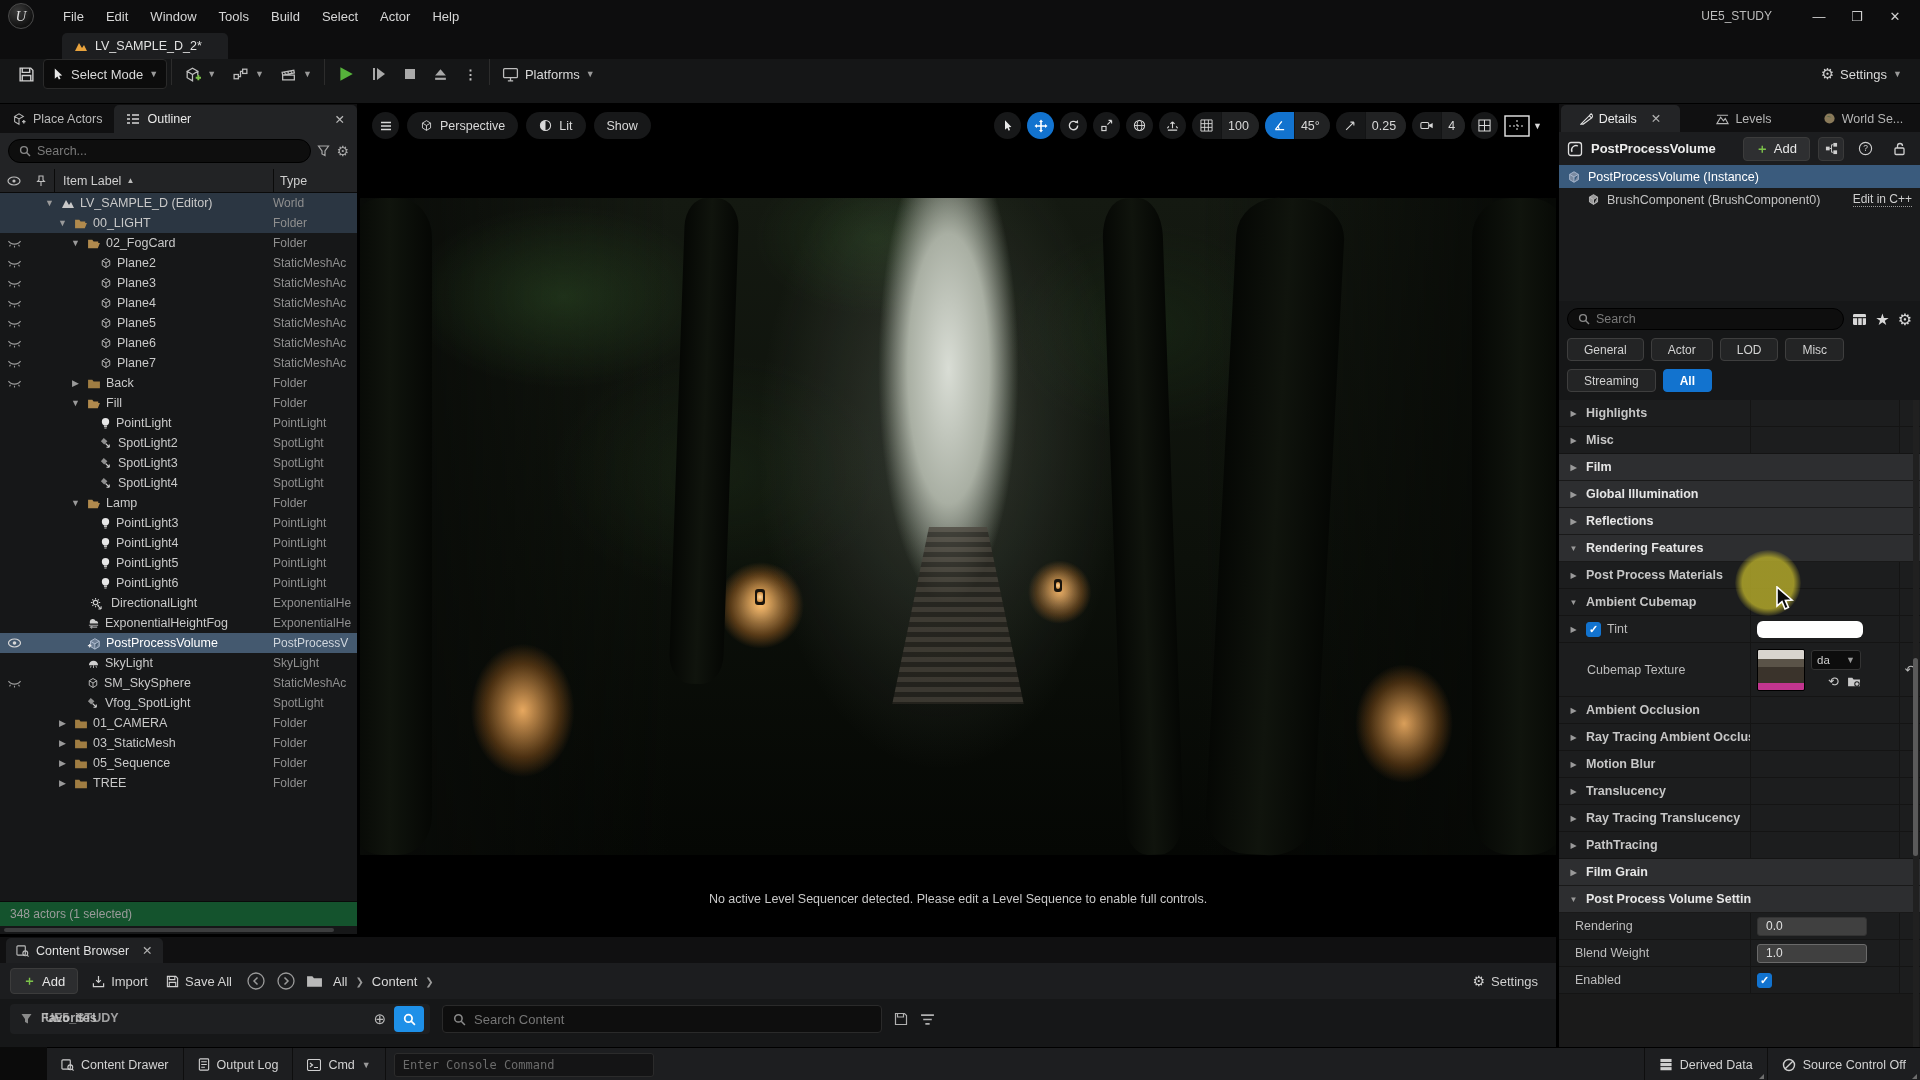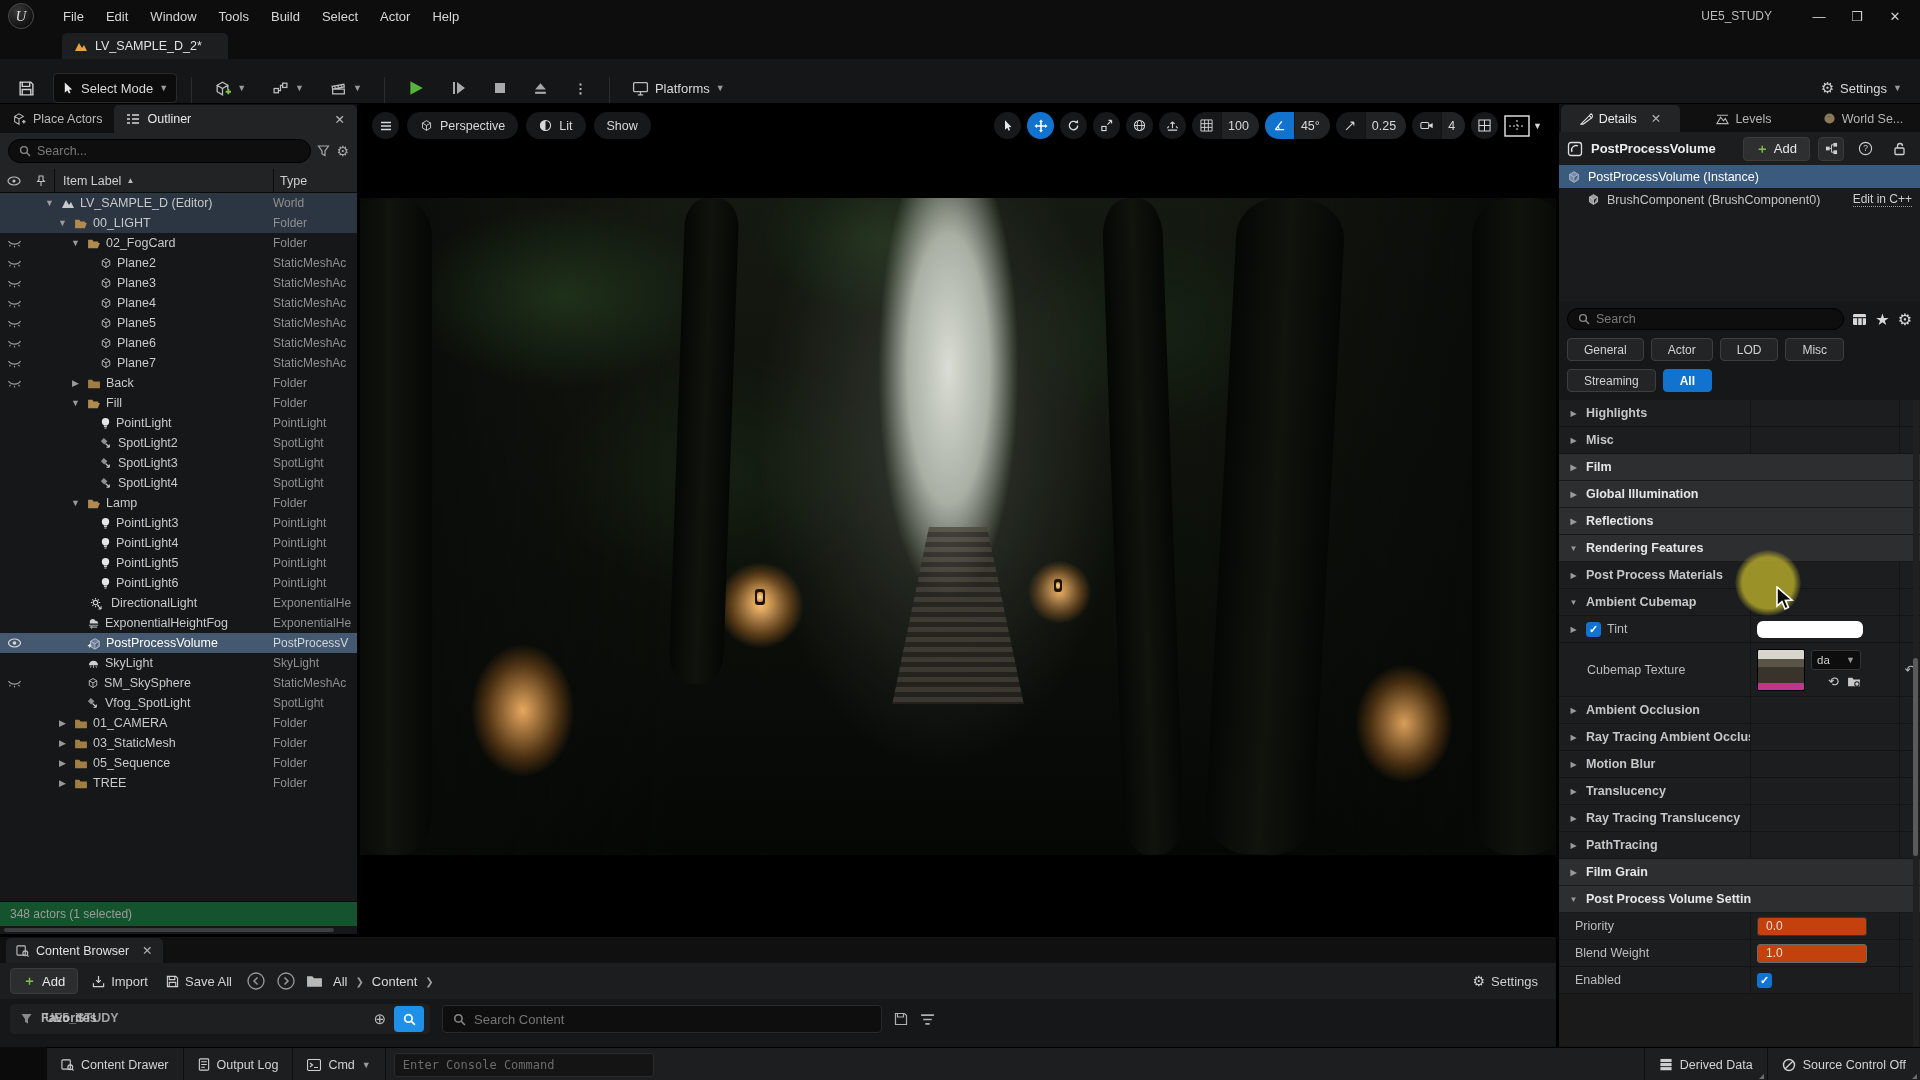--- a/index.html
+++ b/index.html
@@ -23,21 +23,21 @@
   .winright{margin-left:auto;display:flex;align-items:center;gap:4px;}
   .wintitle{color:#bdbdbd;font-size:12px;margin-right:26px;}
   .winbtn{width:34px;height:26px;display:flex;align-items:center;justify-content:center;color:#cfcfcf;font-size:13px;}
 
   
   .tabrow{height:27px;background:#0d0d0e;display:flex;align-items:flex-end;padding-left:62px;}
   .assettab{height:26px;background:#1d1e20;border-radius:5px 5px 0 0;display:flex;align-items:center;gap:7px;
     padding:0 26px 0 12px;color:#e3e3e3;font-size:12.5px;}
 
   
-  .toolbar{height:45px;background:#151617;display:flex;align-items:flex-end;padding:0 10px;gap:10px;border-bottom:1px solid #000;}
+  .toolbar{height:45px;background:#151617;display:flex;align-items:flex-start;padding:0 10px;gap:0;border-bottom:1px solid #000;}
   .tbtn{height:30px;display:flex;align-items:center;gap:6px;padding:0 8px;border-radius:4px;color:#d9d9d9;}
   .tsep{width:1px;height:26px;background:#2c2c2c;margin:0 4px;}
   .seldrop{background:#0c0c0c;border:1px solid #2a2a2a;}
   .chev{font-size:9px;color:#9a9a9a;}
 
   
   .maincols{display:flex;height:943px;gap:3px;background:#000;}
   .leftcol{width:1556px;display:flex;flex-direction:column;gap:3px;}
   .topsplit{display:flex;height:833px;gap:3px;}
 
@@ -125,21 +125,21 @@
   .drow{display:flex;align-items:stretch;height:27px;background:#1c1d1e;border-bottom:1px solid #141414;font-size:12.5px;}
   .drow.cat{background:#2d2e30;border-bottom:1px solid #191919;}
   .drow.cat .dname{border-right:none;font-weight:bold;color:#e6e6e6;}
   .dname{width:192px;display:flex;align-items:center;gap:6px;padding-left:8px;border-right:1px solid #141414;color:#bdbdbd;overflow:hidden;white-space:nowrap;}
   .dval{flex:1;display:flex;align-items:center;padding:0 6px;border-right:1px solid #141414;}
   .dend{width:20px;}
   .drow.tall{height:54px;}
   .cbx{width:15px;height:15px;border-radius:3px;background:#0d0d0d;border:1px solid #3a3a3a;display:flex;align-items:center;justify-content:center;flex:none;}
   .cbx.on{background:#1273cf;border-color:#1273cf;color:#fff;font-size:11px;font-weight:bold;}
   .swatch{width:106px;height:17px;background:#fff;border-radius:6px;}
-  .valbox{width:110px;height:19px;background:#c2410c;border:1px solid #333;border-radius:3px;display:flex;align-items:center;padding:0 8px;color:#e0e0e0;font-size:12px;}
+  .valbox{width:110px;height:19px;background:#404040;border:1px solid #333;border-radius:3px;display:flex;align-items:center;padding:0 8px;color:#e0e0e0;font-size:12px;}
   .valbox.muted{color:#747474;border-color:#2b2b2b;background:#151515;}
   .valbox.focus{border-color:#6a6a6a;}
   .muted{color:#707070;}
   .thumb64{width:48px;height:42px;border-radius:2px;background:
       linear-gradient(180deg,#d8d4ce 0 22%, #5a5348 22% 42%, #3a332b 42% 82%, #c2358f 82% 100%);border:1px solid #000;}
   .minidrop{width:50px;height:20px;background:#0d0d0d;border:1px solid #333;border-radius:3px;display:flex;align-items:center;justify-content:space-between;padding:0 5px;color:#cfcfcf;font-size:11.5px;}
   .dscrolltrack{position:absolute;right:1px;top:0;bottom:0;width:6px;background:#202020;}
   .dscrollthumb{position:absolute;right:1px;top:258px;width:5px;height:198px;background:#5a5a5a;border-radius:3px;}
   .cursorhl{position:absolute;left:176px;top:150px;width:66px;height:66px;border-radius:50%;
     background:radial-gradient(circle,rgba(176,166,42,.85) 0 55%,rgba(176,166,42,0) 72%);}
@@ -944,20 +944,21 @@
               </span>
             <span style="display:flex;align-items:center;gap:3px;">
               <svg width="26" height="22" viewBox="0 0 26 22">
                   <rect x="1" y="1" width="24" height="20" fill="none" stroke="#e8e8e8" stroke-width="1.4"></rect>
                   <path d="M5 11 h16 M13 5 v12" stroke="#e8e8e8" stroke-width="1" stroke-dasharray="2 2"></path>
                 </svg>
               <span class="chev" style="color:#d8d8d8;">▼</span>
               </span>
           </span>
         </div>
+        <div class="vmsg">No active Level Sequencer detected. Please edit a Level Sequence to enable full controls.</div>
       </div>
     </div>
 
     <div class="cbrowser">
       <div class="cbtabbar">
         <div class="cbtab">
           <span class="ic">
             <svg width="13" height="13" viewBox="0 0 14 14">
                 <rect x="1" y="2" width="9" height="10" rx="1" fill="none" stroke="#bdbdbd" stroke-width="1.2"></rect>
                 <circle cx="10" cy="10" r="2.6" fill="none" stroke="#bdbdbd" stroke-width="1.2"></circle>
@@ -1312,21 +1313,21 @@
           </span>
         </div>
         <div class="drow cat">
           <span class="dname">
             <span class="arrowcell" style="font-size: 8px;">▼</span>
             <span>Post Process Volume Settings</span>
           </span>
         </div>
         <div class="drow">
           <span class="dname" style="padding-left: 16px;">
-            <span>Priority</span>
+            <span>Rendering</span>
           </span>
           <span class="dval">
             <span class="valbox">0.0</span>
           </span>
           <span class="dend"></span>
         </div>
         <div class="drow">
           <span class="dname" style="padding-left: 16px;">
             <span>Blend Weight</span>
           </span>

